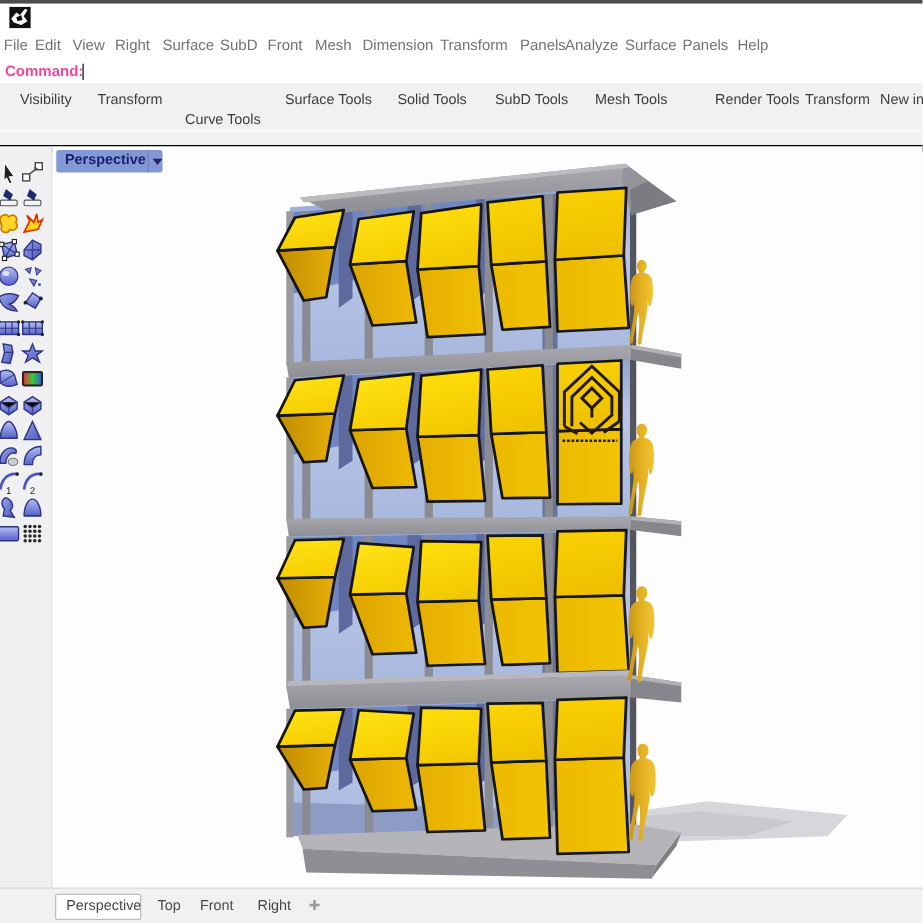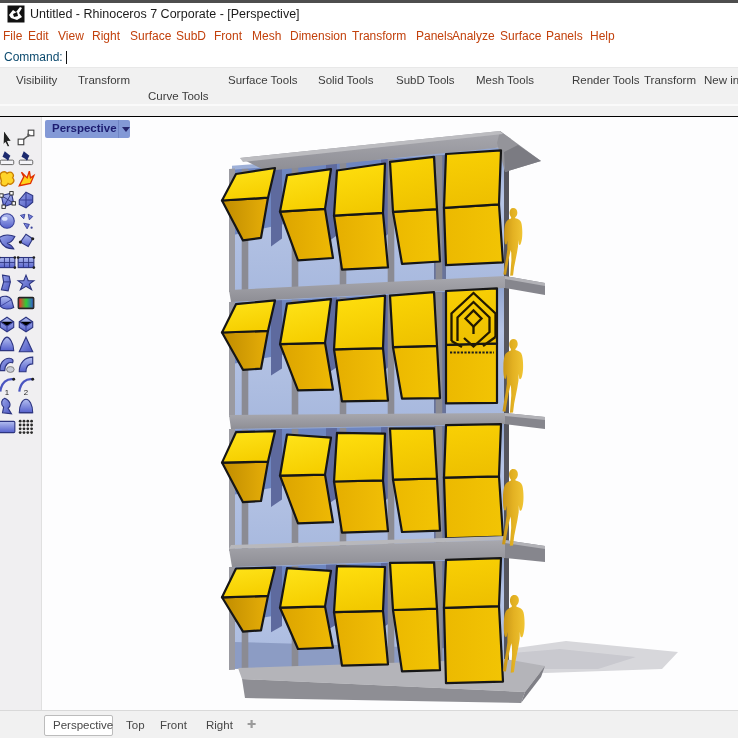--- a/index.html
+++ b/index.html
@@ -5,41 +5,40 @@
 .abs{position:absolute}
 </style></head>
 <body>
 <div class="abs" style="left:0;top:0;width:738px;height:3px;background:#4e4e4e"></div>
 <div class="abs" style="left:0;top:3px;width:738px;height:24px;background:#fff">
  <svg class="abs" style="left:7px;top:2px" width="18" height="18" viewBox="0 0 18 18">
   <rect x="0.5" y="0.5" width="17" height="17" fill="#111"></rect>
   <path d="M2,10 L6,5 L9,7 L13,2 L15,3 L12,8 L15,12 L10,15 L4,13 Z" fill="#fff"></path>
   <path d="M6,9 L10,7 L11,11 L7,12 Z" fill="#111"></path>
  </svg>
- <span class="abs" style="left:30px;top:4px;font-size:12.5px;color:#1b1b1b">Untitled - Rhinoceros 7 Corporate - [Perspective]</span>
 </div>
-<div class="abs" style="left:0;top:29px;width:599px;height:18px;background:#fff;font-size:12px;color:#c2410c">
+<div class="abs" style="left:0;top:29px;width:599px;height:18px;background:#fff;font-size:12px;color:#737373">
     <span style="position:absolute;left:3px;top:0;white-space:nowrap">File</span>
     <span style="position:absolute;left:28px;top:0;white-space:nowrap">Edit</span>
     <span style="position:absolute;left:58px;top:0;white-space:nowrap">View</span>
     <span style="position:absolute;left:92px;top:0;white-space:nowrap">Right</span>
     <span style="position:absolute;left:130px;top:0;white-space:nowrap">Surface</span>
     <span style="position:absolute;left:176px;top:0;white-space:nowrap">SubD</span>
     <span style="position:absolute;left:214px;top:0;white-space:nowrap">Front</span>
     <span style="position:absolute;left:252px;top:0;white-space:nowrap">Mesh</span>
     <span style="position:absolute;left:290px;top:0;white-space:nowrap">Dimension</span>
     <span style="position:absolute;left:352px;top:0;white-space:nowrap">Transform</span>
     <span style="position:absolute;left:416px;top:0;white-space:nowrap">Panels</span>
     <span style="position:absolute;left:452px;top:0;white-space:nowrap">Analyze</span>
     <span style="position:absolute;left:500px;top:0;white-space:nowrap">Surface</span>
     <span style="position:absolute;left:546px;top:0;white-space:nowrap">Panels</span>
     <span style="position:absolute;left:590px;top:0;white-space:nowrap">Help</span>
   </div>
 <div class="abs" style="left:0;top:47px;width:738px;height:20px;background:#fff;border-bottom:1px solid #e8e8e8">
- <span class="abs" style="left:4px;top:3px;font-size:12px;font-weight:normal;color:#0c4a6e">Command:</span>
+ <span class="abs" style="left:4px;top:3px;font-size:12px;font-weight:bold;color:#ec4899">Command:</span>
  <div class="abs" style="left:66px;top:4px;width:1px;height:13px;background:#111"></div>
 </div>
 <div class="abs" style="left:0;top:68px;width:738px;height:48px;background:#f1f1f1;border-bottom:6px solid #000000">
  <div class="abs" style="left:0;top:6px;width:738px;height:16px;font-size:11.5px;color:#3c3c3c">
       <span style="position:absolute;left:16px;top:0;white-space:nowrap">Visibility</span>
       <span style="position:absolute;left:78px;top:0;white-space:nowrap">Transform</span>
       <span style="position:absolute;left:148px;top:16px;white-space:nowrap">Curve Tools</span>
       <span style="position:absolute;left:228px;top:0;white-space:nowrap">Surface Tools</span>
       <span style="position:absolute;left:318px;top:0;white-space:nowrap">Solid Tools</span>
       <span style="position:absolute;left:396px;top:0;white-space:nowrap">SubD Tools</span>

